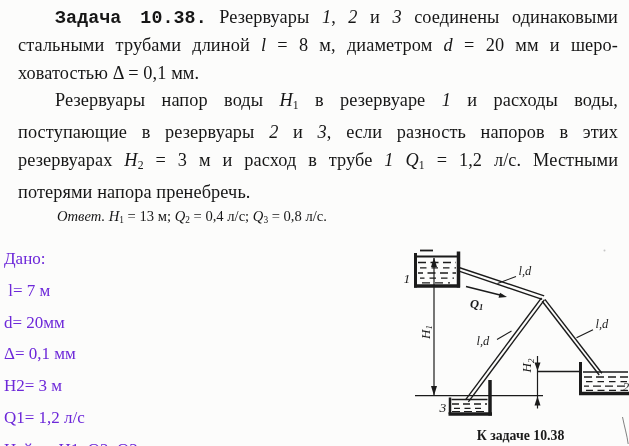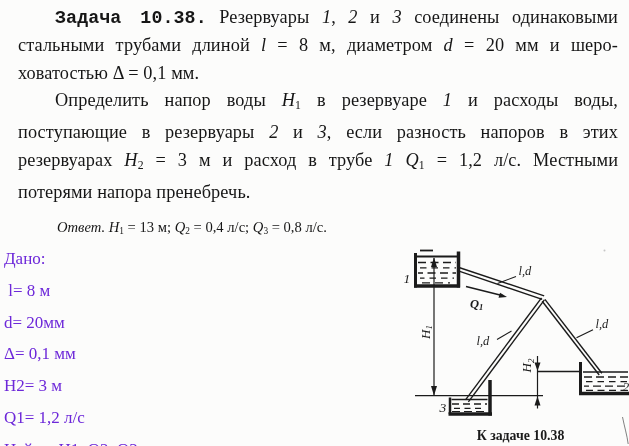--- a/index.html
+++ b/index.html
@@ -9,21 +9,21 @@
     font-family:"Liberation Serif", serif;
   }
   .problem{
     position:absolute;left:18px;top:4px;width:600px;
     font-size:18.3px;line-height:27.45px;letter-spacing:.1px;
   }
   .pline{min-height:27.45px;}
   .pline.just{text-align:justify;text-align-last:justify;-moz-text-align-last:justify;}
   .pline.indent{text-indent:37px;}
   .answer-line{
-    font-size:14.6px;line-height:19px;padding-left:39px;margin-top:12px;
+    font-size:14.6px;line-height:19px;padding-left:39px;margin-top:1px;
     letter-spacing:0;min-height:19px;
   }
   .seg-b{font-weight:bold;font-family:Liberation Mono, monospace;}
   .seg-i{font-style:italic;}
   .seg-sub{font-size:64%;vertical-align:-0.22em;}
   .given{position:absolute;left:0;top:0;width:629px;height:446px;pointer-events:none;}
   .given-line{
     position:absolute;left:4px;font-size:17px;white-space:pre;
     font-family:"Liberation Serif", serif;color:#6d28d9;
   }
@@ -34,30 +34,30 @@
 </style>
 </head>
 <body>
 
 <div class="page">
 
   <div class="problem">
     <div class="pline just indent"><span class="seg-b">Задача 10.38.</span><span> Резервуары </span><span class="seg-i">1</span><span>, </span><span class="seg-i">2</span><span> и </span><span class="seg-i">3</span><span> соединены одинаковыми</span></div>
     <div class="pline just"><span>стальными трубами длиной </span><span class="seg-i">l</span><span> = 8 м, диаметром </span><span class="seg-i">d</span><span> = 20 мм и шеро-</span></div>
     <div class="pline"><span>ховатостью Δ = 0,1 мм.</span></div>
-    <div class="pline just indent"><span>Определить напор воды </span><span class="seg-i">H</span><span class="seg-sub">1</span><span> в резервуаре </span><span class="seg-i">1</span><span> и расходы воды,</span></div>
+    <div class="pline just indent"><span>Резервуары напор воды </span><span class="seg-i">H</span><span class="seg-sub">1</span><span> в резервуаре </span><span class="seg-i">1</span><span> и расходы воды,</span></div>
     <div class="pline just"><span>поступающие в резервуары </span><span class="seg-i">2</span><span> и </span><span class="seg-i">3</span><span>, если разность напоров в этих</span></div>
     <div class="pline just"><span>резервуарах </span><span class="seg-i">H</span><span class="seg-sub">2</span><span> = 3 м и расход в трубе </span><span class="seg-i">1</span><span> </span><span class="seg-i">Q</span><span class="seg-sub">1</span><span> = 1,2 л/с. Местными</span></div>
     <div class="pline"><span>потерями напора пренебречь.</span></div>
     <div class="pline answer-line"><span class="seg-i">Ответ.</span><span> </span><span class="seg-i">H</span><span class="seg-sub">1</span><span> = 13 м; </span><span class="seg-i">Q</span><span class="seg-sub">2</span><span> = 0,4 л/с; </span><span class="seg-i">Q</span><span class="seg-sub">3</span><span> = 0,8 л/с.</span></div>
   </div>
 
   <div class="given">
     <div class="given-line" style="top:249px">Дано:</div>
-    <div class="given-line" style="top:281px"> l= 8 м</div>
+    <div class="given-line" style="top:281px"> l= 7 м</div>
     <div class="given-line" style="top:313px">d= 20мм</div>
     <div class="given-line" style="top:344px">Δ= 0,1 мм</div>
     <div class="given-line" style="top:376px">H2= 3 м</div>
     <div class="given-line" style="top:408px">Q1= 1,2 л/с</div>
     <div class="given-line" style="top:440px">Найти: H1, Q2, Q3</div>
   </div>
 
   <svg class="diagram" width="239" height="204" viewBox="390 242 239 204">
 
     <g>

